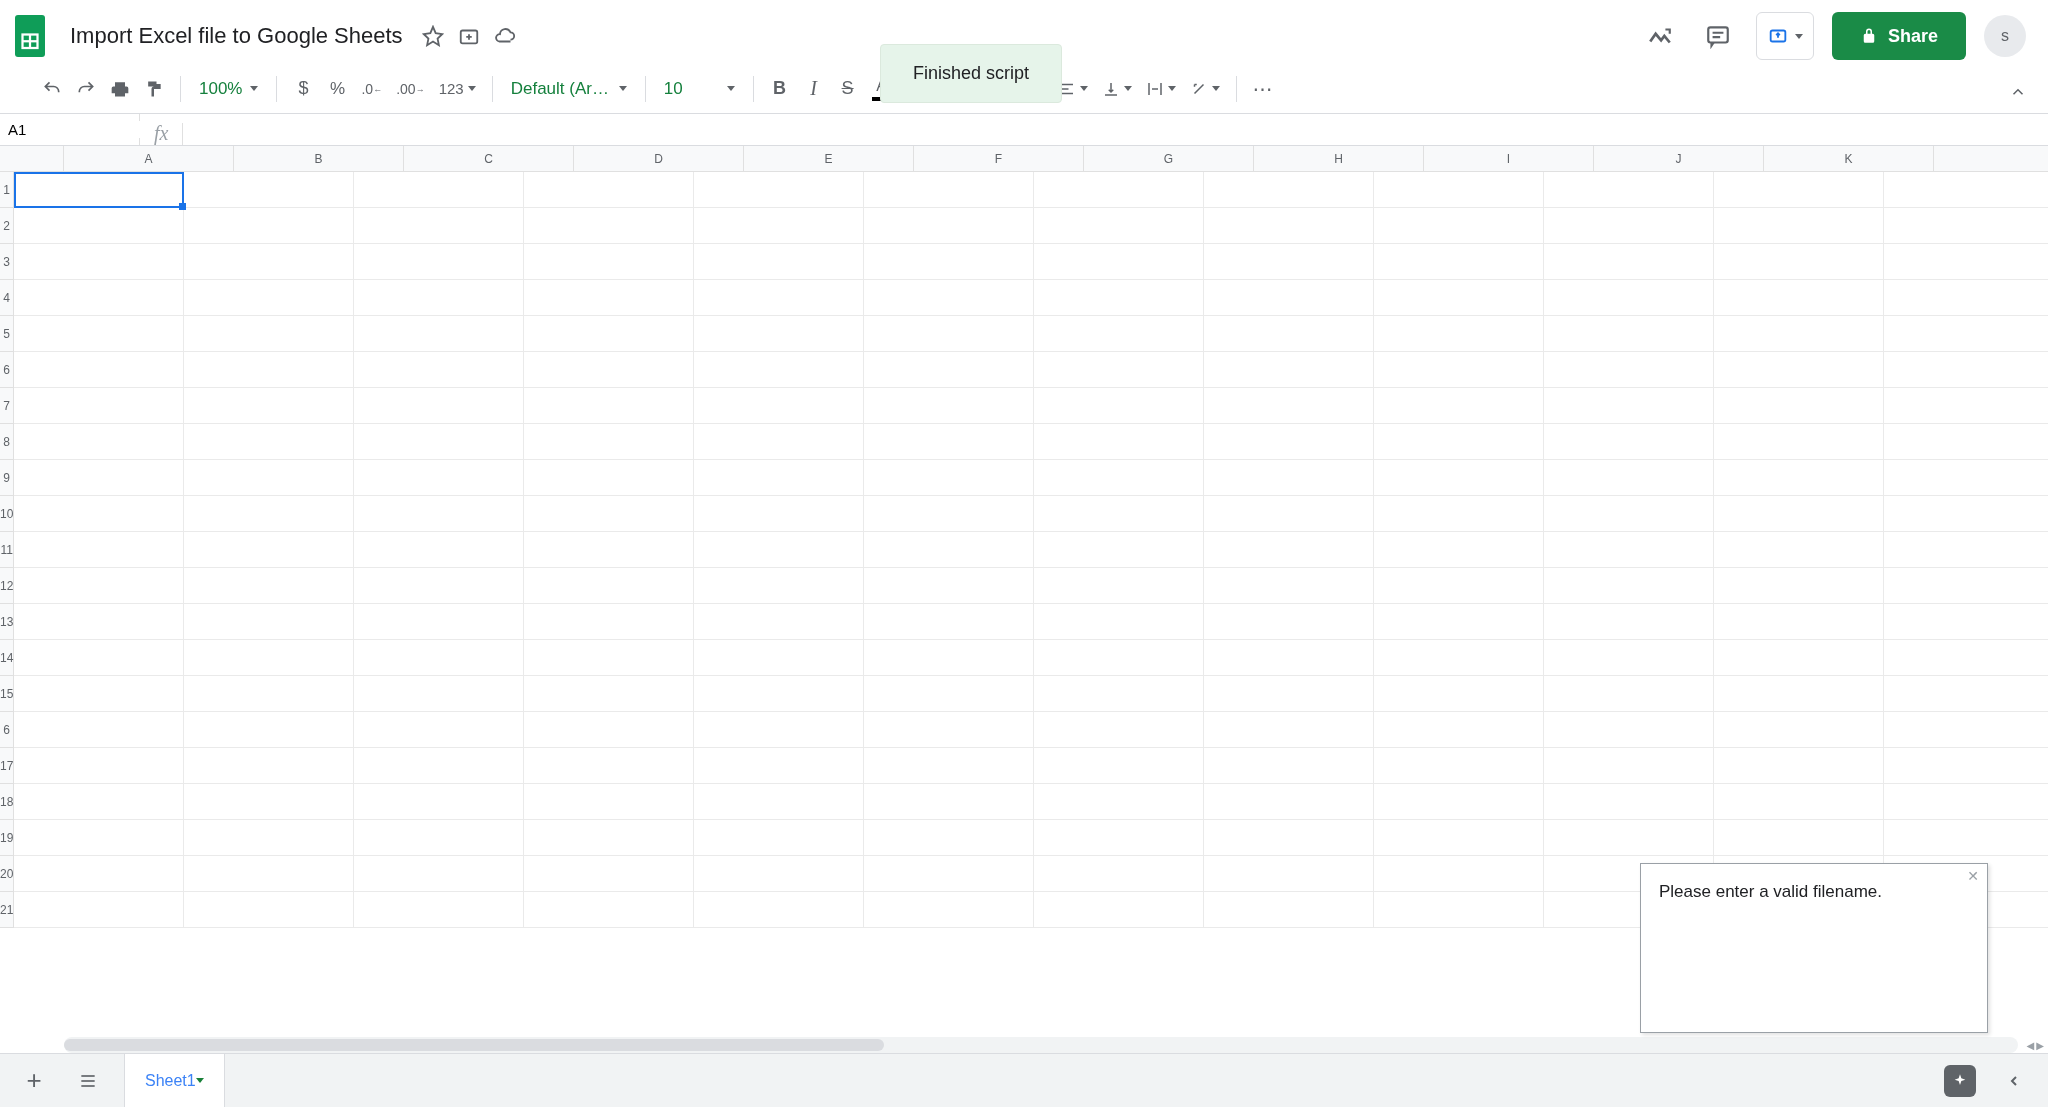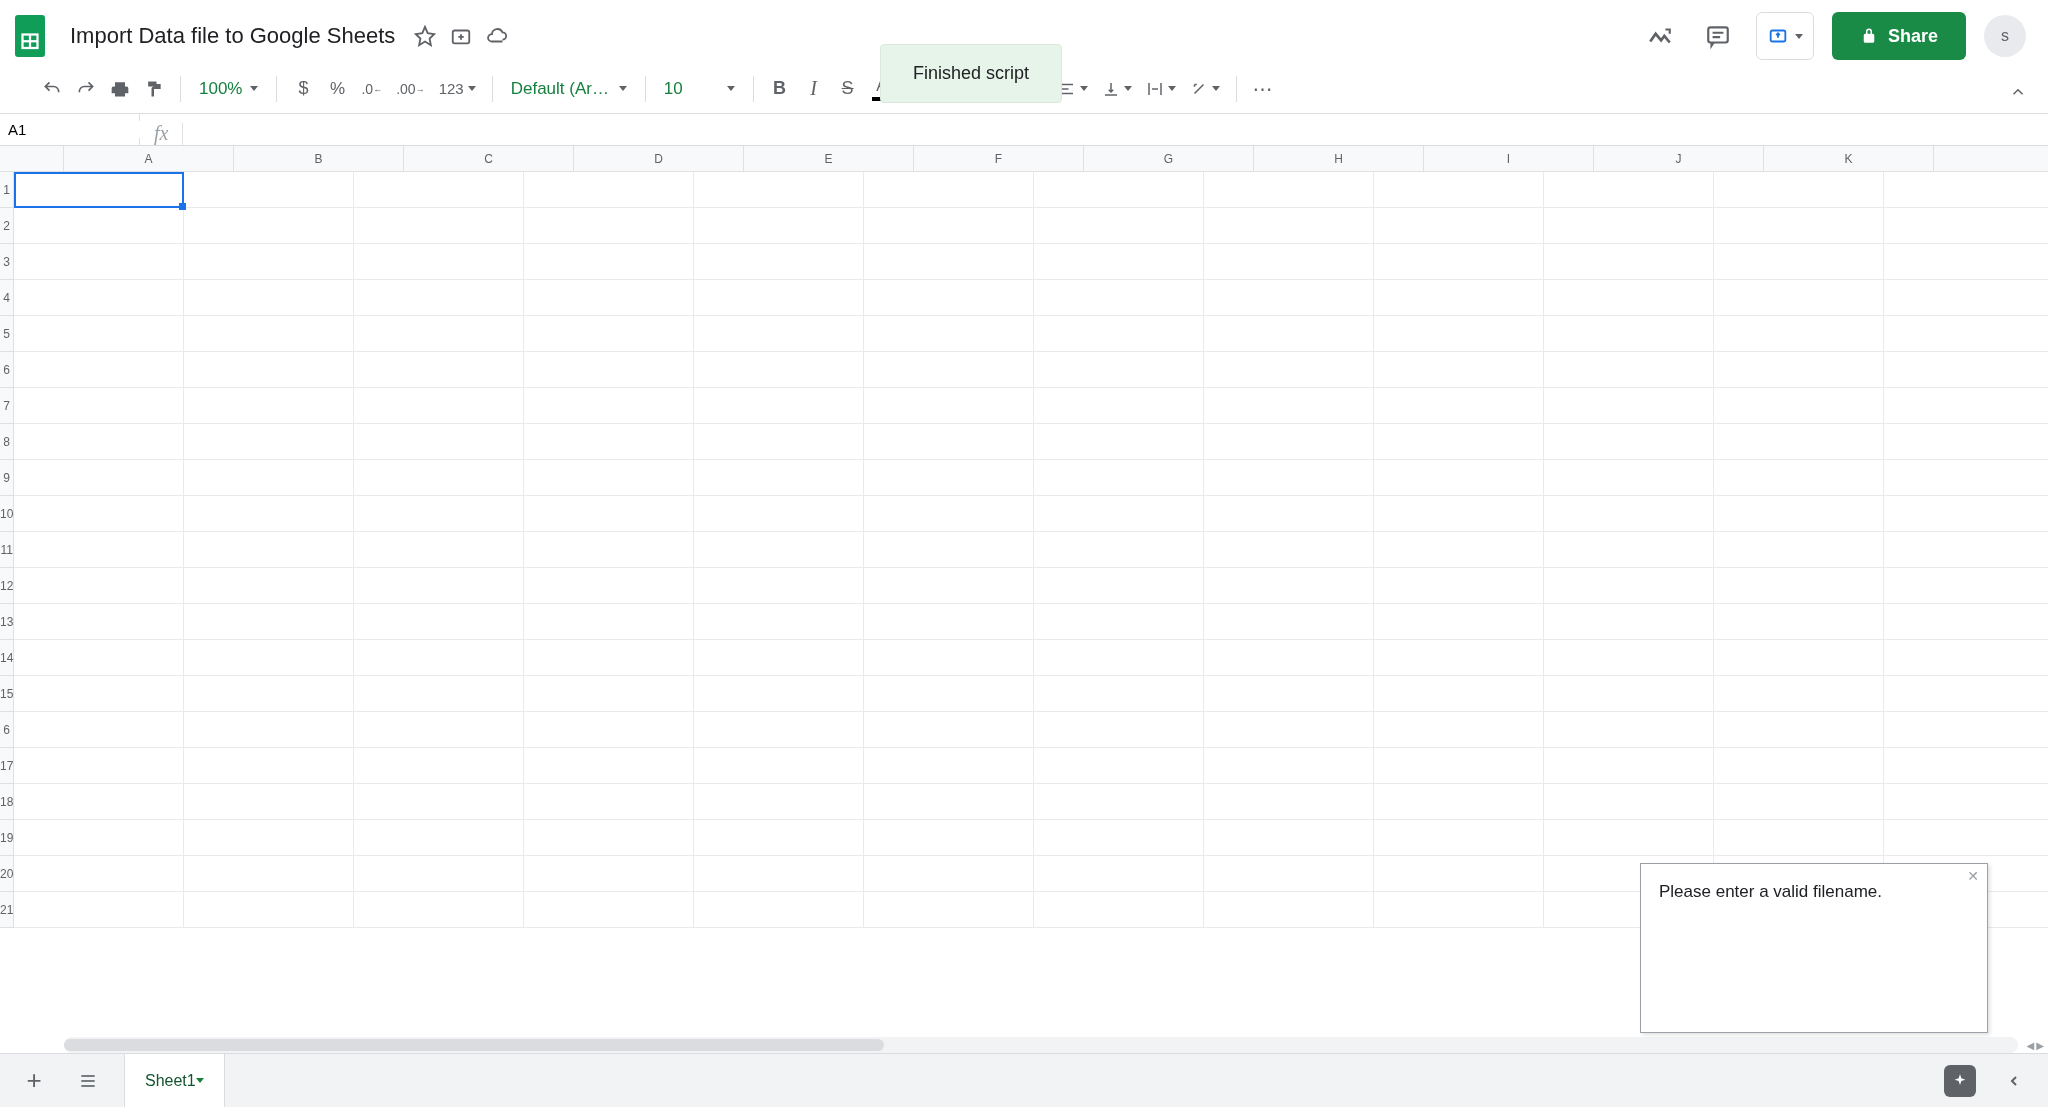--- a/index.html
+++ b/index.html
@@ -405,21 +405,21 @@
     }
     .sheet-tab {
       background: #fff;
       height: 54px;
       display: flex;
       align-items: center;
       padding: 0 20px;
       border-left: 1px solid #dadce0;
       border-right: 1px solid #dadce0;
       cursor: pointer;
-      color: #14532d;
+      color: #3b82f6;
       font-weight: 500;
       font-size: 16px;
     }
     .sheetbar-right {
       margin-left: auto;
       display: flex;
       align-items: center;
       gap: 20px;
     }
     .explore {
@@ -442,21 +442,21 @@
   <div class="logo">
     <svg viewBox="0 0 48 64">
       <rect x="4" y="4" width="40" height="56" rx="4" fill="#0f9d58"></rect>
       <rect x="14" y="30" width="20" height="18" fill="none" stroke="#fff" stroke-width="3"></rect>
       <line x1="24" y1="30" x2="24" y2="48" stroke="#fff" stroke-width="3"></line>
       <line x1="14" y1="39" x2="34" y2="39" stroke="#fff" stroke-width="3"></line>
     </svg>
   </div>
   <div class="title-area">
     <div class="title-row">
-      <div class="doc-title">Import Data file to Google Sheets</div>
+      <div class="doc-title">Import Excel file to Google Sheets</div>
       <div class="title-icon">
         <svg width="22" height="22" viewBox="0 0 24 24" fill="none" stroke="#5f6368" stroke-width="2">
             <path d="M12 2l2.9 6.9L22 10l-5 4.9 1.4 7.1L12 18l-6.4 4 1.4-7.1L2 10l7.1-1.1z"></path>
           </svg>
       </div>
       <div class="title-icon">
         <svg width="22" height="22" viewBox="0 0 24 24" fill="none" stroke="#5f6368" stroke-width="2">
             <rect x="3" y="6" width="18" height="14" rx="2"></rect>
             <path d="M12 10v6M9 13h6"></path>
           </svg>

